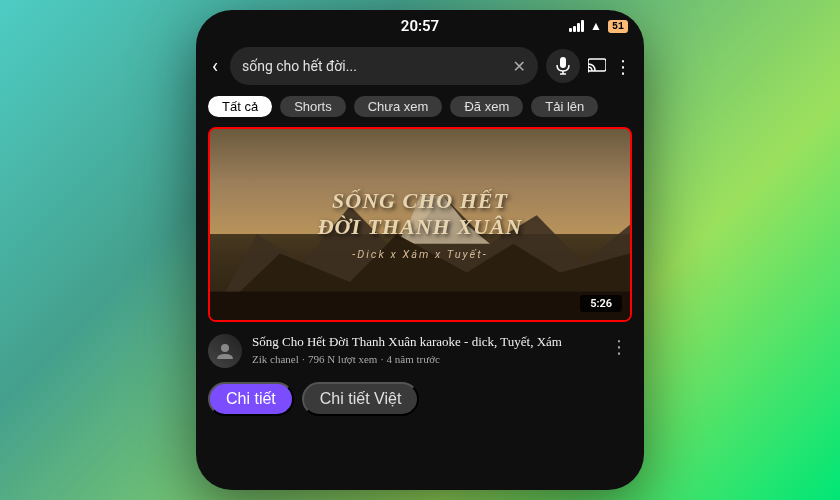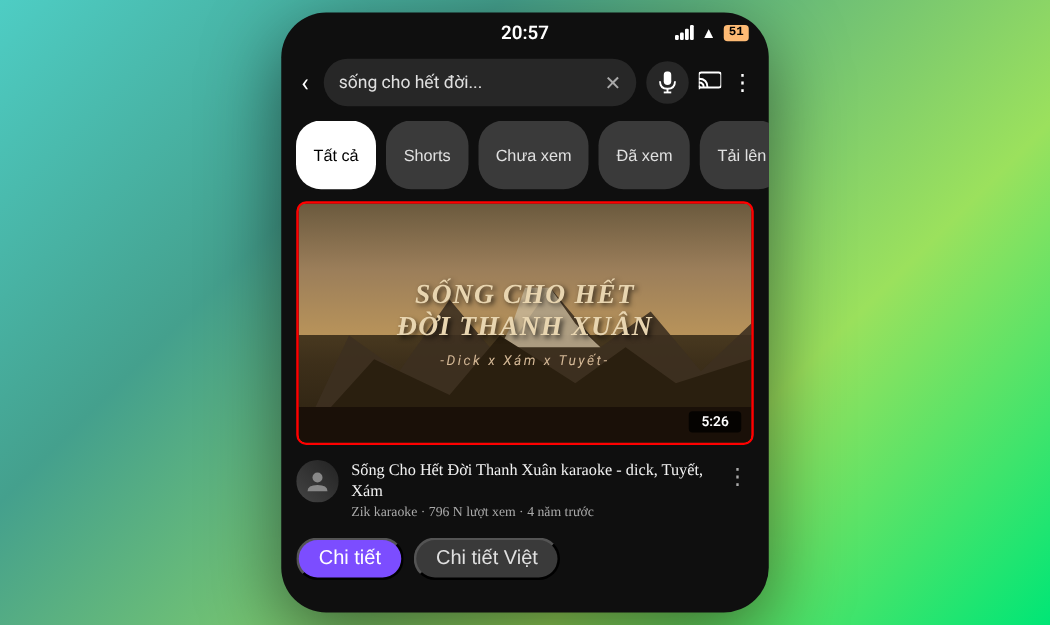--- a/index.html
+++ b/index.html
@@ -6,21 +6,21 @@
     body {
       width: 840px;
       height: 500px;
       background: linear-gradient(135deg, #4ecdc4 0%, #44a08d 30%, #9be15d 70%, #00e676 100%);
       display: flex;
       justify-content: center;
       align-items: center;
       font-family: 'Roboto', Arial, sans-serif;
     }
     .phone-wrapper {
-      width: 390px;
+      width: 448px;
       height: 480px;
       background: #0f0f0f;
       border-radius: 36px;
       overflow: hidden;
       position: relative;
       box-shadow: 0 20px 60px rgba(0,0,0,0.5);
     }
     .status-bar {
       display: flex;
       justify-content: center;
@@ -133,21 +133,21 @@
     .filter-tabs {
       display: flex;
       gap: 8px;
       padding: 6px 12px;
       overflow-x: auto;
       scrollbar-width: none;
     }
     .filter-tabs::-webkit-scrollbar { display: none; }
     .tab {
       border-radius: 20px;
-      padding: 20px 14px;
+      padding: 3px 14px;
       font-size: 13px;
       font-weight: 500;
       white-space: nowrap;
       cursor: pointer;
       border: none;
       outline: none;
     }
     .tab.active {
       background: #fff;
       color: #000;
@@ -384,21 +384,21 @@
       <div class="avatar-img">
         <svg width="20" height="20" viewBox="0 0 20 20">
           <circle cx="10" cy="7" r="4" fill="#888"></circle>
           <path d="M2 18 Q2 13 10 13 Q18 13 18 18" fill="#888"></path>
         </svg>
       </div>
     </div>
     <div class="video-meta">
       <div class="video-name">Sống Cho Hết Đời  Thanh Xuân karaoke - dick, Tuyết, Xám</div>
       <div class="video-channel-info">
-        <span>Zik karaoke</span>
+        <span>Zik chanel</span>
         <span> · </span>
         <span>796 N lượt xem</span>
         <span> · </span>
         <span>4 năm trước</span>
       </div>
     </div>
     <div class="more-video-btn">⋮</div>
   </div>
 
   <div class="bottom-section">

